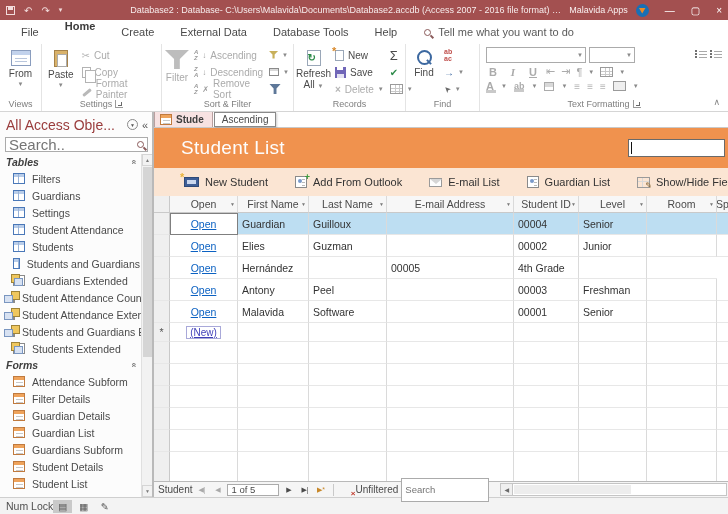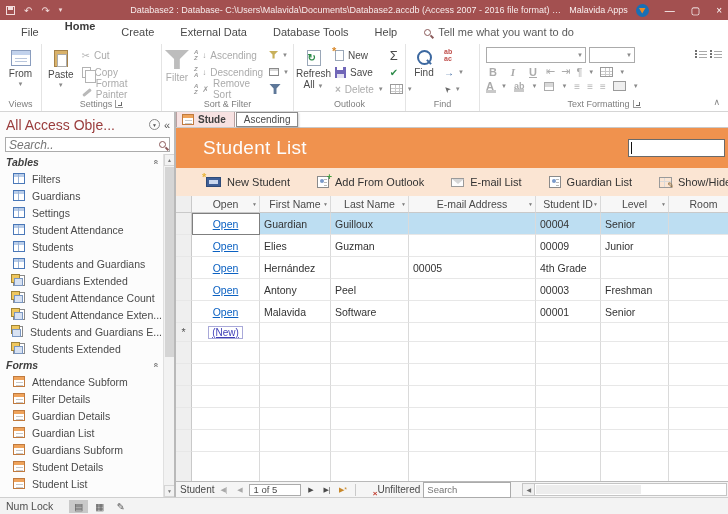--- a/index.html
+++ b/index.html
@@ -78,27 +78,27 @@
     linear-gradient(#707070,#707070) 0 6px/2px 2px no-repeat; }
   .fmt { font-size:11px; color:#ABABAB; font-weight:bold; width:14px; text-align:center; }
   .fontA { position:relative; color:#ABABAB; font-weight:bold; font-size:11px; }
   .fontA::after { content:""; position:absolute; left:0; bottom:-1px; width:10px; height:3px; background:#C9C9C9; }
   .alignic { color:#B5B5B5; font-size:10px; }
 
   
   .main { display:flex; height:385px; }
 
   
-  .navpane { width:176px; background:#FCFCFC; border-right:2px solid #B9B9B9; display:flex; flex-direction:column; position:relative; }
+  .navpane { width:154px; background:#FCFCFC; border-right:2px solid #B9B9B9; display:flex; flex-direction:column; position:relative; }
   .nav-title { height:23px; display:flex; align-items:center; padding:2px 4px 0 6px; color:#9A3C3C; font-size:14px; gap:4px; }
   .nav-title .t { flex:1; white-space:nowrap; overflow:hidden; }
   .nav-dd { width:11px; height:11px; border:1px solid #8A8A8A; border-radius:50%; display:flex; align-items:center; justify-content:center; font-size:5px; color:#555; }
   .nav-collapse { font-size:11px; color:#555; }
   .nav-search { margin:2px 4px 2px 5px; height:15px; border:1px solid #ABABAB; background:#fff; display:flex; align-items:center; padding:0 3px; }
-  .nav-search input { flex:1; border:0; outline:0; font-style:italic; font-size:12px; color:#777; width:80px; font-family:"Liberation Sans",sans-serif; background:transparent; }
+  .nav-search input { flex:1; border:0; outline:0; font-size:15px; color:#777; width:80px; font-family:"Liberation Sans",sans-serif; background:transparent; }
   .nav-list { flex:1; position:relative; overflow:hidden; padding-right:12px; }
   .nav-group-header { height:16px; display:flex; align-items:center; padding:0 4px 0 6px; font-weight:bold; color:#3F3F3F; font-size:10.5px; }
   .nav-group-header .n { flex:1;font-style:italic; }
   .chev-up { display:inline-block; transform:rotate(90deg); font-size:9px; color:#777; }
   .nav-item { height:17px; display:flex; align-items:center; gap:7px; padding-left:13px; color:#4A4A4A; font-size:10.5px; white-space:nowrap; }
   .nav-tbl { width:12px; height:11px; border:1px solid #4A78B8; background:linear-gradient(to bottom,#B9CDE9 0 3px,#fff 3px); position:relative; }
   .nav-tbl::after { content:""; position:absolute; left:4px; top:0; width:1px; height:100%; background:#9AB4D8; }
   .nav-qry { width:12px; height:11px; border:1px solid #8A8A8A; background:#fff; position:relative; }
   .nav-qry::before { content:""; position:absolute; left:-3px; top:-2px; width:7px; height:7px; background:#EFC75E; border:1px solid #A08438; }
   .nav-qry::after { content:""; position:absolute; right:1px; top:2px; width:7px; height:6px; border:1px solid #7A96C0; background:#D8E2F2; }
@@ -157,31 +157,31 @@
 
   
   .recnav { height:16px; background:#F5F5F5; border-top:1px solid #B9B9B9; display:flex; align-items:center; font-size:10px; color:#4A4A4A; padding-left:4px; gap:3px; }
   .rn-btn { width:13px; text-align:center; font-size:7px; color:#4A4A4A; }
   .rn-btn.dim { color:#A9A9A9; }
   .rn-pos { width:52px; height:12px; background:#fff; border:1px solid #ABABAB; display:flex; align-items:center; padding-left:3px; font-size:9.5px; }
   .rn-sep { width:1px; height:12px; background:#C9C9C9; margin:0 3px; }
   .rn-funnel { position:relative; width:12px; height:11px; }
   .rn-funnel .funnel { width:11px; height:10px; background:#8A8A8A; }
   .rn-funnel .x { position:absolute; right:-3px; bottom:-3px; color:#C0392B; font-size:8px; font-weight:bold; }
-  .rn-search { width:88px; height:16px; background:#fff; border:1px solid #ABABAB; font-size:9.5px; color:#444; padding-left:3px; display:flex; align-items:center; }
+  .rn-search { width:88px; height:24px; background:#fff; border:1px solid #ABABAB; font-size:9.5px; color:#444; padding-left:3px; display:flex; align-items:center; }
   .rn-search input { border:0; outline:0; width:100%; font-size:9.5px; font-family:"Liberation Sans",sans-serif; color:#444; background:transparent; }
   .hscroll { flex:1; height:14px; display:flex; align-items:center; margin:0 1px 0 8px; }
   .hs-arr { width:13px; height:13px; border:1px solid #C5C5C5; background:#F0F0F0; display:flex; align-items:center; justify-content:center; font-size:6px; color:#6A6A6A; }
   .hs-track { flex:1; height:13px; background:#fff; border:1px solid #C5C5C5; border-left:0; position:relative; }
   .hs-thumb { position:absolute; left:1px; top:1px; bottom:1px; width:55%; background:#EDEDED; }
 
   
   .statusbar { height:17px; background:#F3F3F3; border-top:1px solid #CFCFCF; display:flex; align-items:center; padding:0 8px 0 6px; font-size:10.5px; color:#4F4F4F; }
   .sb-left { flex:1; }
-  .sb-right { display:flex; align-items:center; gap:16px; }
+  .sb-right { display:flex; align-items:center; gap:0; }
   .sb-views { display:flex; gap:2px; }
   .sb-btn { width:19px; height:13px; display:flex; align-items:center; justify-content:center; font-size:9.5px; color:#555; }
   .sb-btn.active { background:#C9C9C9; }
 </style>
 </head>
 <body>
 
 <div class="titlebar">
   <div class="qa">
     <span class="qa-disk"></span>
@@ -347,21 +347,21 @@
         <div class="smallrow">
             <span style="color:#2E8B4A;font-size:10px">✔</span>
           </div>
         <div class="smallrow">
             <span class="i gridic"></span>
             <span class="drop">▼</span>
           </div>
       </div>
     </div>
     <div class="rg-label">
-        <span>Outlook</span>
+        <span>Records</span>
       </div>
   </div>
 
   <div class="rgroup" style="width:74px">
     <div class="rg-body">
       <div class="bigbtn" style="width:32px">
         <span class="i mag big"></span>
         <span class="cap">
             <span>Find</span>
           </span>
@@ -635,21 +635,21 @@
       </div>
 
       <div class="trow data">
         <div class="c sel-c"></div>
         <div class="c open-c">
             <span class="lnk">Open</span>
           </div>
         <div class="c">Elies</div>
         <div class="c">Guzman</div>
         <div class="c"></div>
-        <div class="c">00009</div>
+        <div class="c">00002</div>
         <div class="c">Junior</div>
         <div class="c"></div>
         <div class="c" style="border-right:0"></div>
       </div>
 
       <div class="trow data">
         <div class="c sel-c"></div>
         <div class="c open-c">
             <span class="lnk">Open</span>
           </div>

